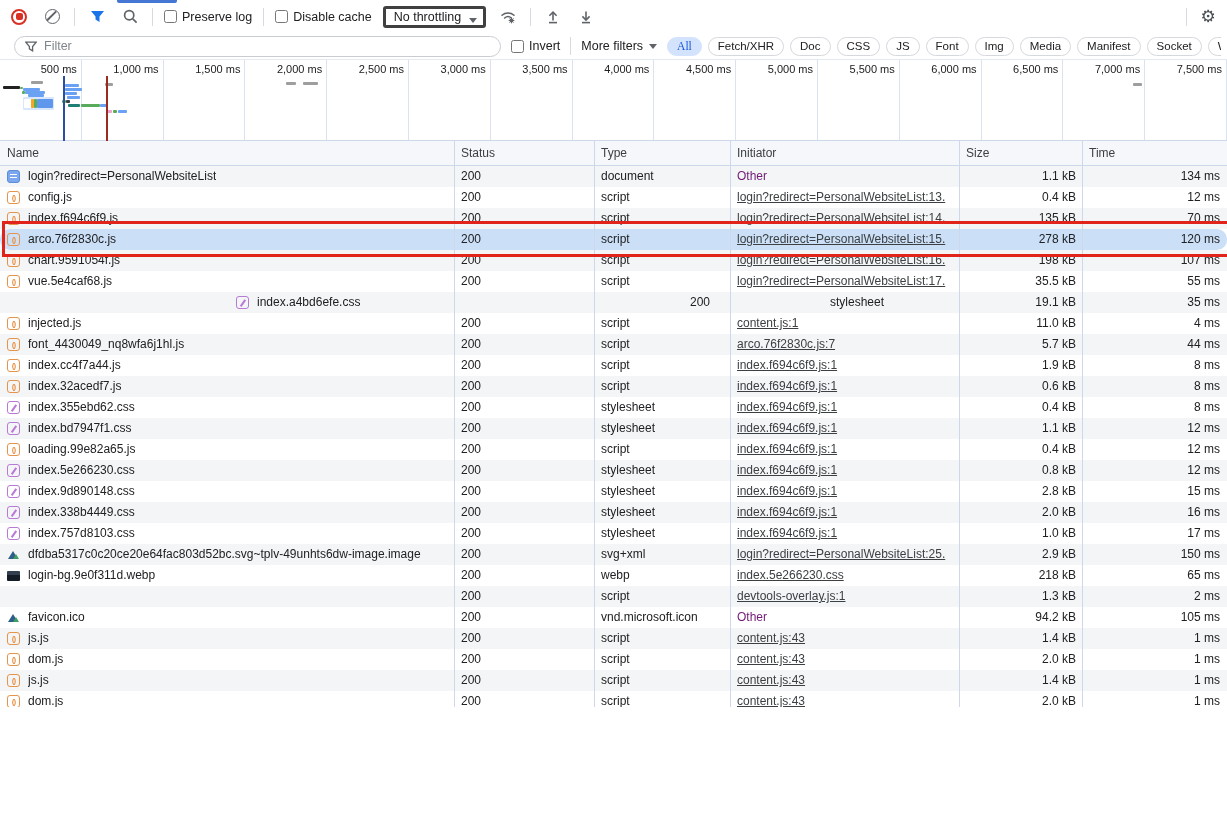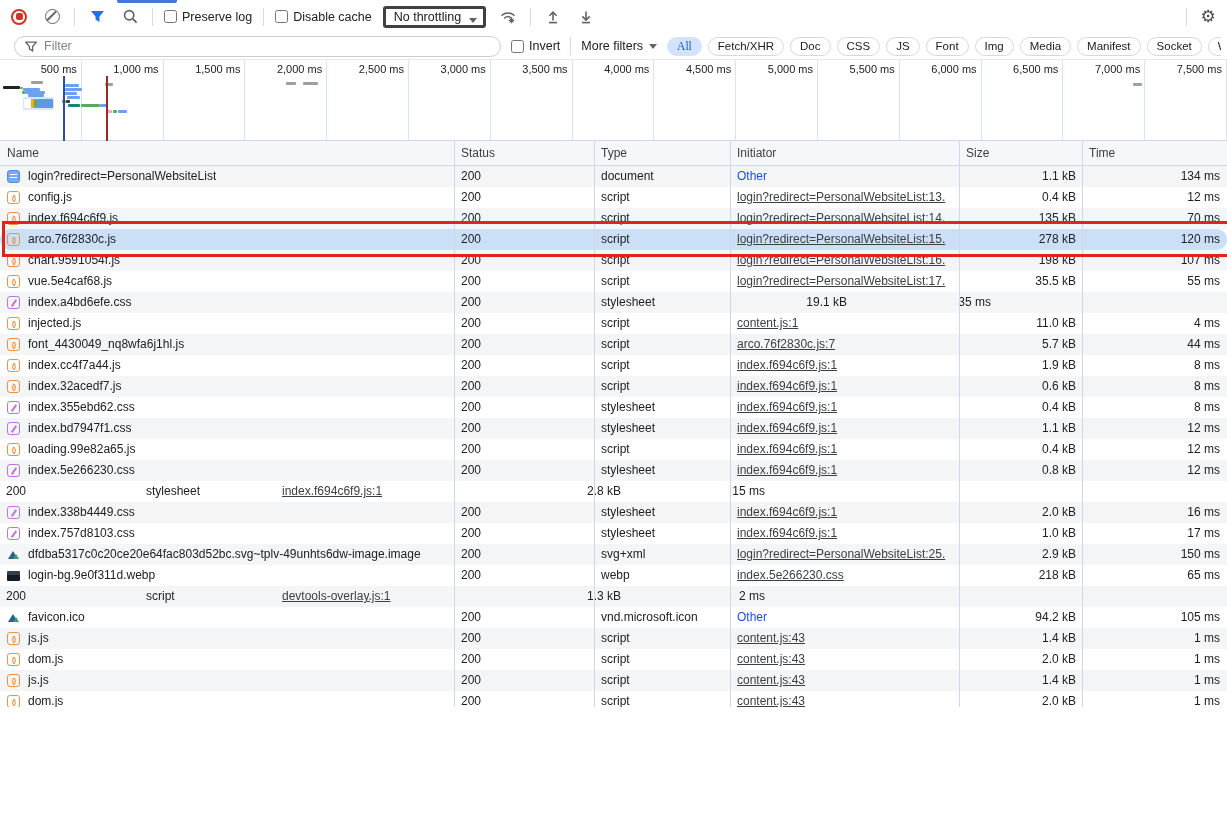--- a/index.html
+++ b/index.html
@@ -45,25 +45,25 @@
   .colline { position: absolute; top: 0; bottom: 0; width: 1px; background: #cdd8ea; }
   .thead { position: relative; display: flex; height: 25px; line-height: 25px; background: #f5f7fa; border-bottom: 1px solid #cdd8ea; color: #3c4043; }
   .cell { flex: none; white-space: nowrap; overflow: hidden; }
   .c-name { width: 455px; padding-left: 7px; display: flex; align-items: center; }
   .c-status { width: 140px; padding-left: 6px; }
   .c-type { width: 136px; padding-left: 6px; }
   .c-init { width: 229px; padding-left: 6px; }
   .c-size { width: 123px; padding-right: 7px; text-align: right; }
   .c-time { width: 144px; padding-right: 7px; text-align: right; }
   .thead .c-size, .thead .c-time { text-align: left; padding-left: 6px; }
-  .row { display: flex; height: 21px; line-height: 21px; }
+  .row { display: flex; height: 21px; line-height: 21px; justify-content: flex-end; }
   .row.odd { background: #f4f5f6; }
   .row.selected { background: #cbdff6; border-radius: 10px; }
   .lnk { text-decoration: underline; color: #3c4043; cursor: pointer; }
-  .dim { color: #1d4ed8; }
+  .dim { color: #701a75; }
   .nm { overflow: hidden; text-overflow: clip; white-space: nowrap; }
 
   
   .icon { flex: none; width: 13px; height: 13px; margin-right: 8px; border-radius: 3px; position: relative; }
   .ic-document { background: #7aa7ee; border: 1px solid #5b8dd9; }
   .ic-document::after { content: ""; position: absolute; left: 2px; right: 2px; top: 3px; height: 6px;
      background: repeating-linear-gradient(#fff 0 1.2px, transparent 1.2px 3px); }
   .ic-script { border: 1.4px solid #e8934a; color: #e8934a; font-size: 8px; font-weight: bold; display: flex; align-items: center; justify-content: center; }
   .ic-script::after { content: "()"; letter-spacing: -1px; margin-top: -1px; }
   .ic-stylesheet { border: 1.4px solid #b87ad6; }
@@ -406,20 +406,24 @@
             <span class="icon ic-stylesheet"></span>
             <span class="nm">index.5e266230.css</span>
           </div>
           <div class="cell c-status">200</div>
           <div class="cell c-type">stylesheet</div>
           <div class="cell c-init"><span class="lnk">index.f694c6f9.js:1</span></div>
           <div class="cell c-size">0.8 kB</div>
           <div class="cell c-time">12 ms</div>
         </div>
         <div class="row">
+          <div class="cell c-name">
+            <span class="icon ic-stylesheet"></span>
+            <span class="nm">index.9d890148.css</span>
+          </div>
           <div class="cell c-status">200</div>
           <div class="cell c-type">stylesheet</div>
           <div class="cell c-init"><span class="lnk">index.f694c6f9.js:1</span></div>
           <div class="cell c-size">2.8 kB</div>
           <div class="cell c-time">15 ms</div>
         </div>
         <div class="row odd">
           <div class="cell c-name">
             <span class="icon ic-stylesheet"></span>
             <span class="nm">index.338b4449.css</span>

